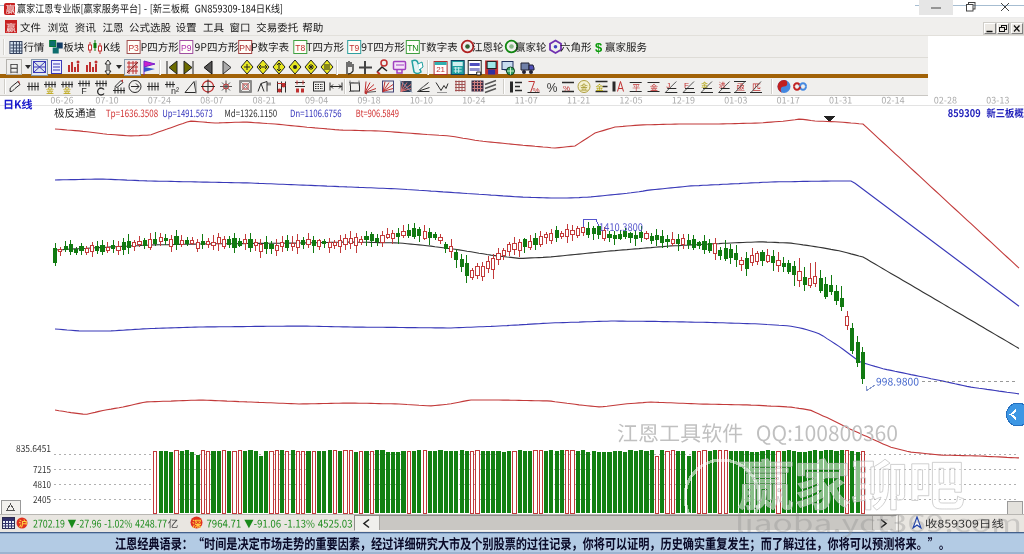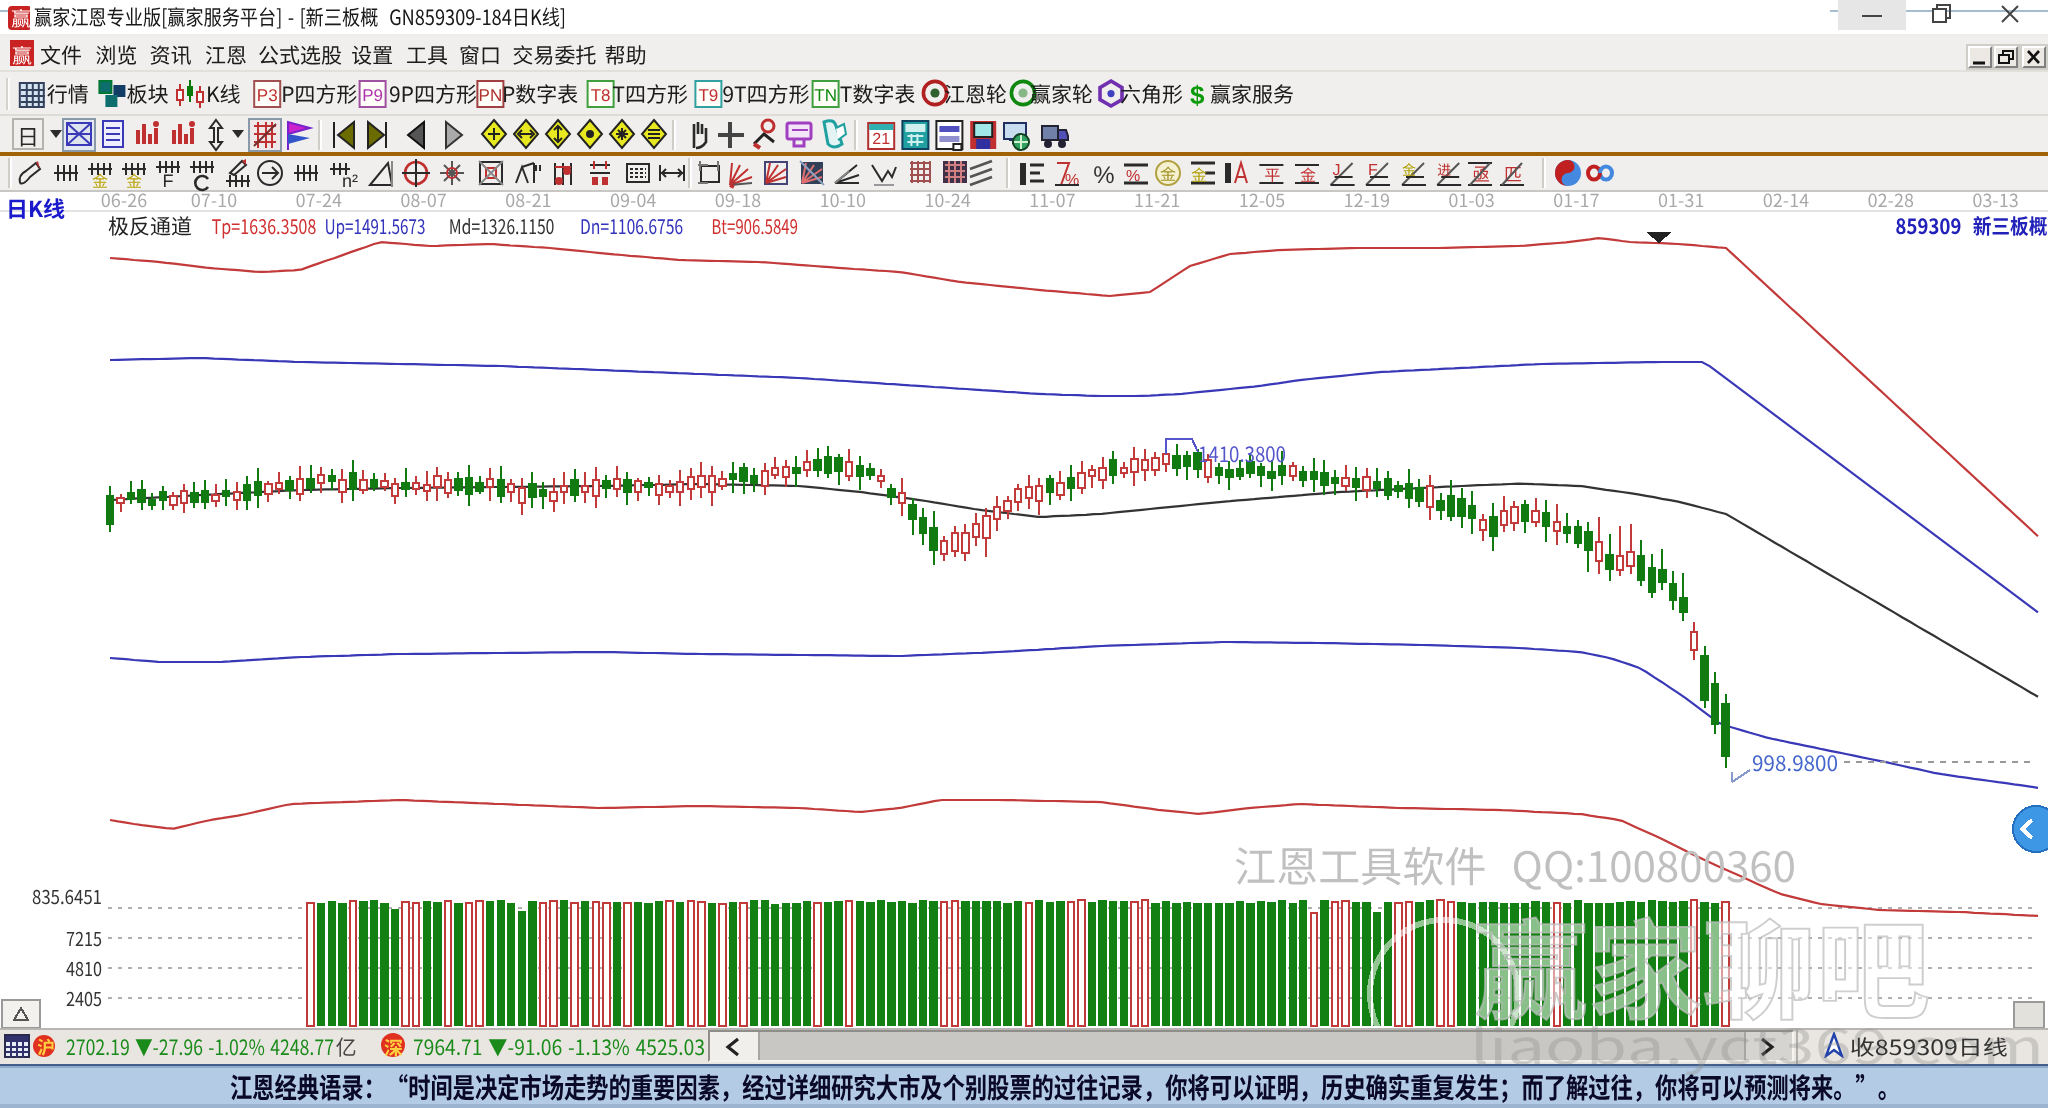--- a/index.html
+++ b/index.html
@@ -7,23 +7,23 @@
 body { font-family:"Liberation Sans", sans-serif; position:relative; background:#ffffff; }
 div { position:absolute; }
 .titlebar { left:0; top:0; width:1024px; height:18px; background:#ffffff; border-bottom:1px solid #ececec; }
 .accent { left:0; top:5px; width:1024px; height:1px; background:#a6bdd1; }
 .appicon { left:4px; top:3px; width:12px; height:12px; background:#c82222; border-radius:2px; }
 .titlemask { left:15px; top:1px; width:900px; height:16px; background:#ffffff; }
 .minbtn { left:919px; top:0; width:34px; height:15px; background:#e6e6e6; }
 .menubar { left:0; top:18px; width:1024px; height:18px; background:#f0efed; border-bottom:1px solid #e2e0db; }
 .menuicon { left:5px; top:20px; width:12px; height:13px; background:#c82222; }
 .mdibtn { top:23px; width:12px; height:11px; background:#ece9e4; border:1px solid #808080; border-top-color:#fff; border-left-color:#fff; box-shadow:0 0 0 1px #d0cec9; }
-.tb { left:0; width:1024px; background:#f0efed; }
+.tb { left:0; width:928px; background:#f0efed; }
 #tb1 { top:36px; height:22px; border-bottom:1px solid #dedcd7; }
-#tb2 { top:58px; height:20px; border-bottom:2px solid #a16207; }
+#tb2 { top:58px; height:20px; border-bottom:4px solid #a16207; }
 #tb3 { top:78px; height:18px; border-bottom:1px solid #c9c7c3; }
 .chartwrap { left:0; top:96px; width:1024px; height:418px; background:#fff; }
 .scrollrow { left:0; top:514px; width:1024px; height:18px; background:#e9e6e1; border-top:1px solid #b8b6b2; }
 .sbar { left:354px; top:515px; width:543px; height:16px; background:#c9c7c3; border:1px solid #8f8d8a; border-bottom-color:#f5f4f2; border-right-color:#f5f4f2; }
 .sbtnL { left:0px; top:0px; width:25px; height:14px; background:#f0efec; border-right:1px solid #a8a6a2; }
 .sbtnR { right:0px; top:0px; width:24px; height:14px; background:#d6d4d0; border-left:1px solid #a8a6a2; }
 .rsep { left:898px; top:515px; width:1px; height:17px; background:#b0aeaa; }
 .quotebar { left:0; top:532px; width:1024px; height:22px; background:#b3cbe4; border-top:1px solid #44608a; box-shadow:inset 0 1px 0 #8fabcd; }
 .qbot { left:0; top:552px; width:1024px; height:2px; background:#9db4d0; }
 svg.pos { position:absolute; }

